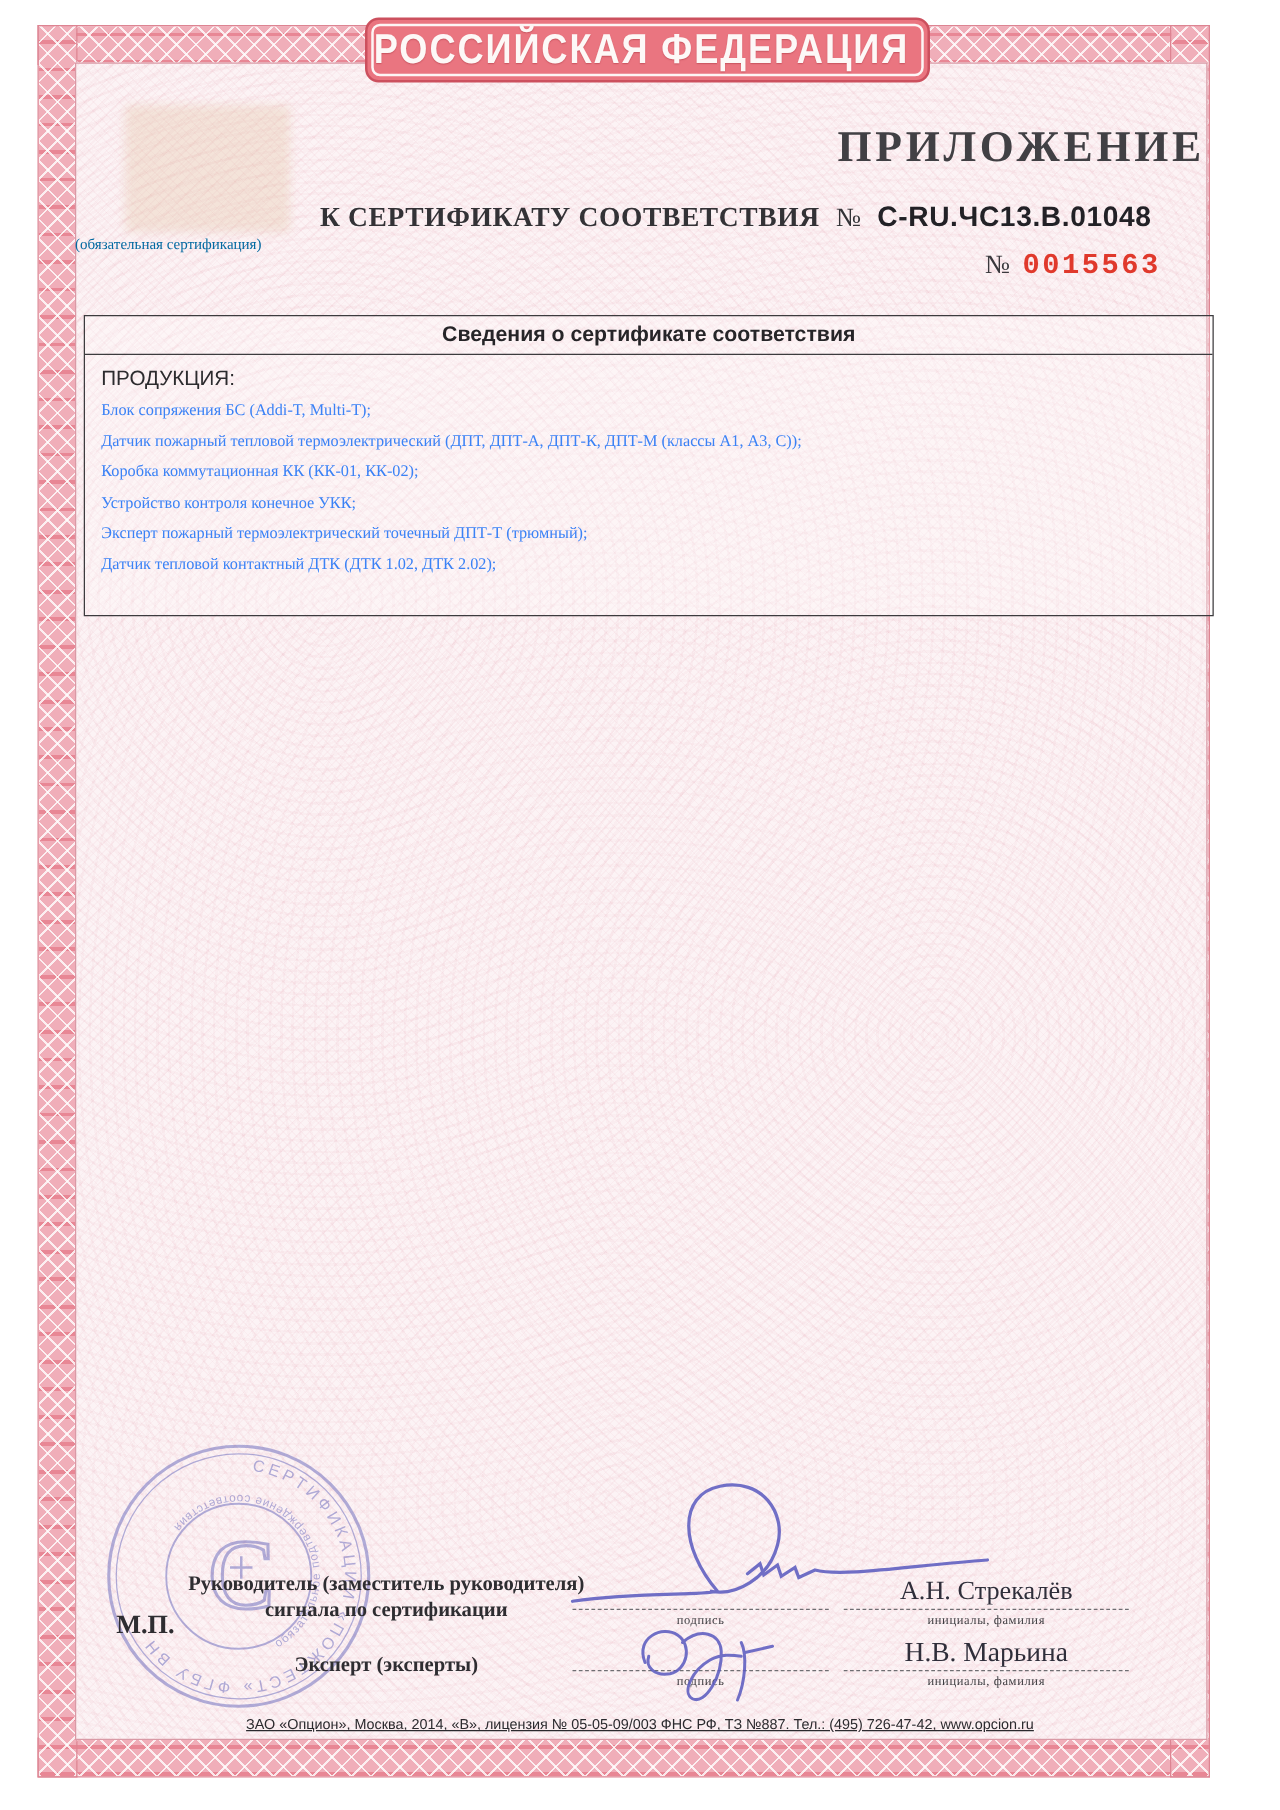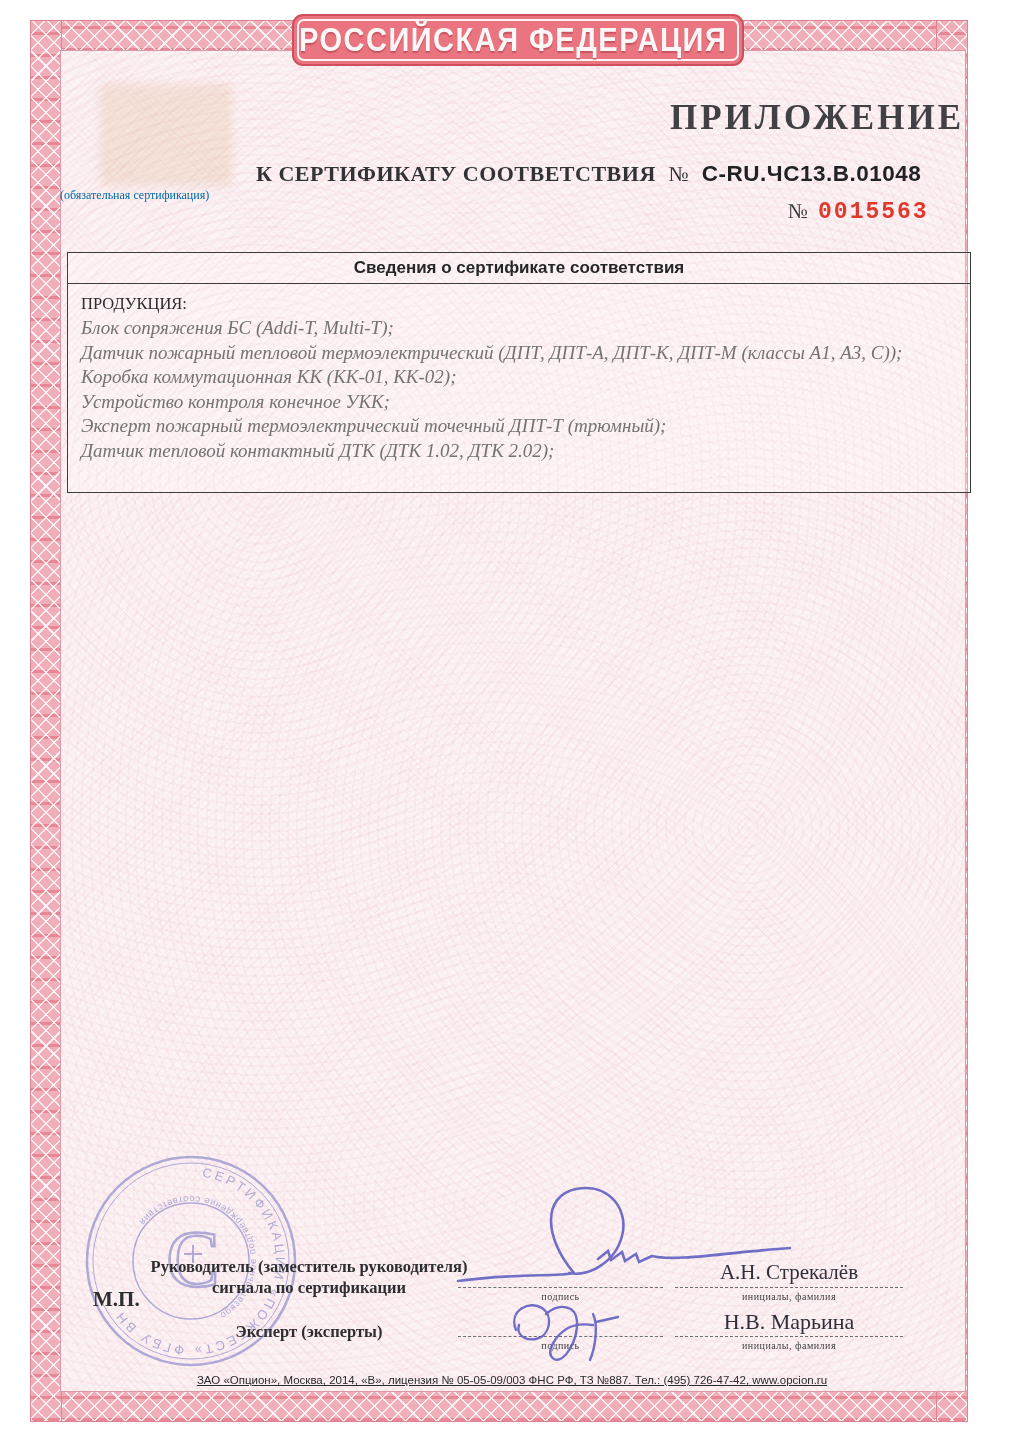--- a/index.html
+++ b/index.html
@@ -86,24 +86,24 @@
     position:absolute;left:67px;top:252px;width:904px;height:241px;
     border:1.5px solid #3c3b3e;box-sizing:border-box;z-index:2;background:rgba(255,252,253,.25);
   }
   .info-box .box-title{
     height:30px;line-height:30px;text-align:center;
     font-family:"Liberation Sans",sans-serif;font-weight:bold;font-size:17px;color:#262528;
     border-bottom:1.5px solid #3c3b3e;
   }
   .info-box .box-body{padding:7px 13px 0 13px;}
   .prod-label{
-    font-family:Liberation Serif, serif;font-size:16.5px;color:#2c2b2e;
+    font-family:Liberation Sans, sans-serif;font-size:16.5px;color:#2c2b2e;
     line-height:25px;
   }
-  .prod-line{font-size:19px;color:#737373;line-height:24.5px;font-style:italic;}
+  .prod-line{font-size:13px;color:#3b82f6;line-height:24.5px;}
   
   .stamp{position:absolute;left:80px;top:1150px;width:222px;height:222px;opacity:.52;z-index:1;}
   .seal{position:absolute;left:93px;top:1287px;font-size:21px;font-weight:bold;color:#2e2d31;z-index:3;}
   .role-head{
     position:absolute;left:148px;top:1256px;width:322px;text-align:center;
     font-size:16.5px;font-weight:bold;color:#2e2d31;line-height:21px;z-index:3;
   }
   .role-expert{
     position:absolute;left:148px;top:1322px;width:322px;text-align:center;
     font-size:16.5px;font-weight:bold;color:#2e2d31;z-index:3;

